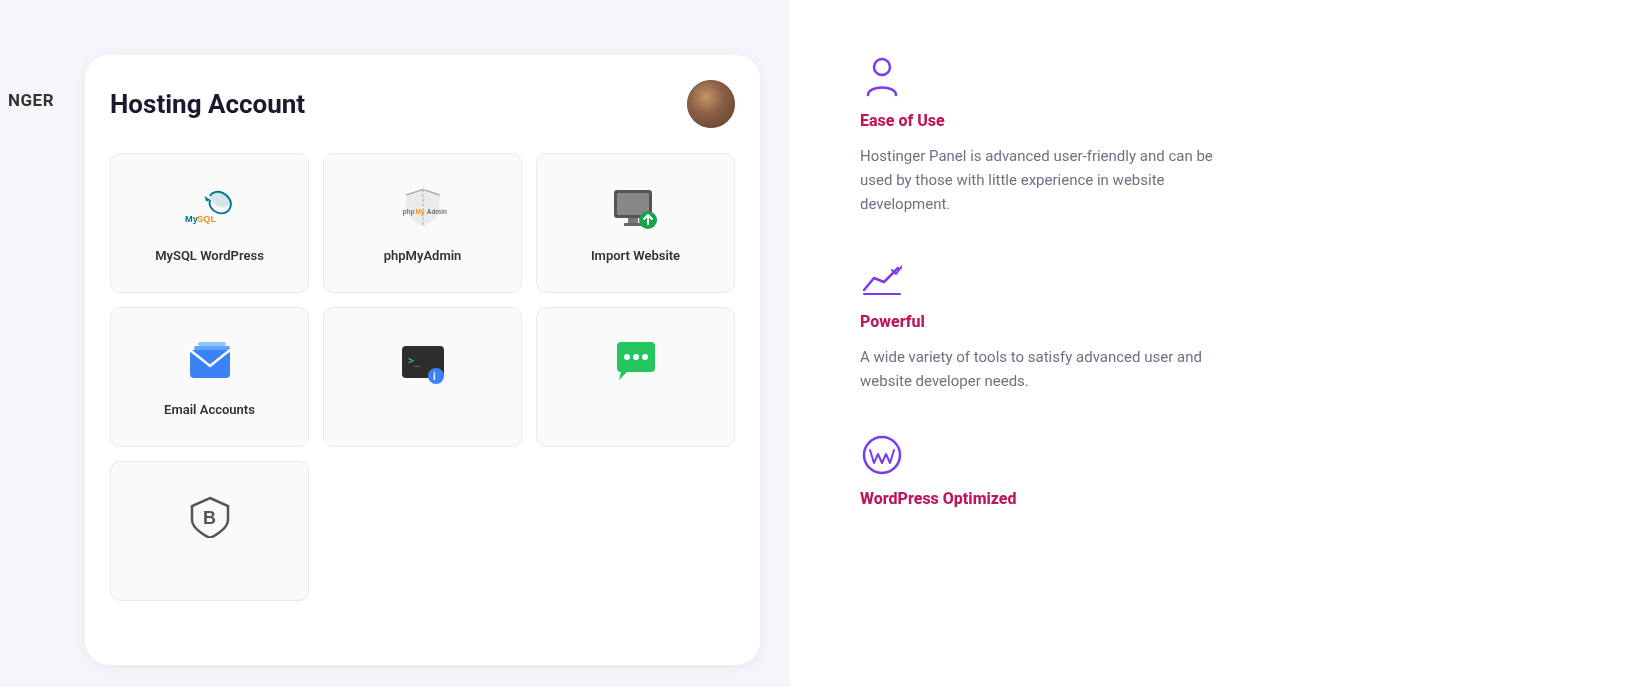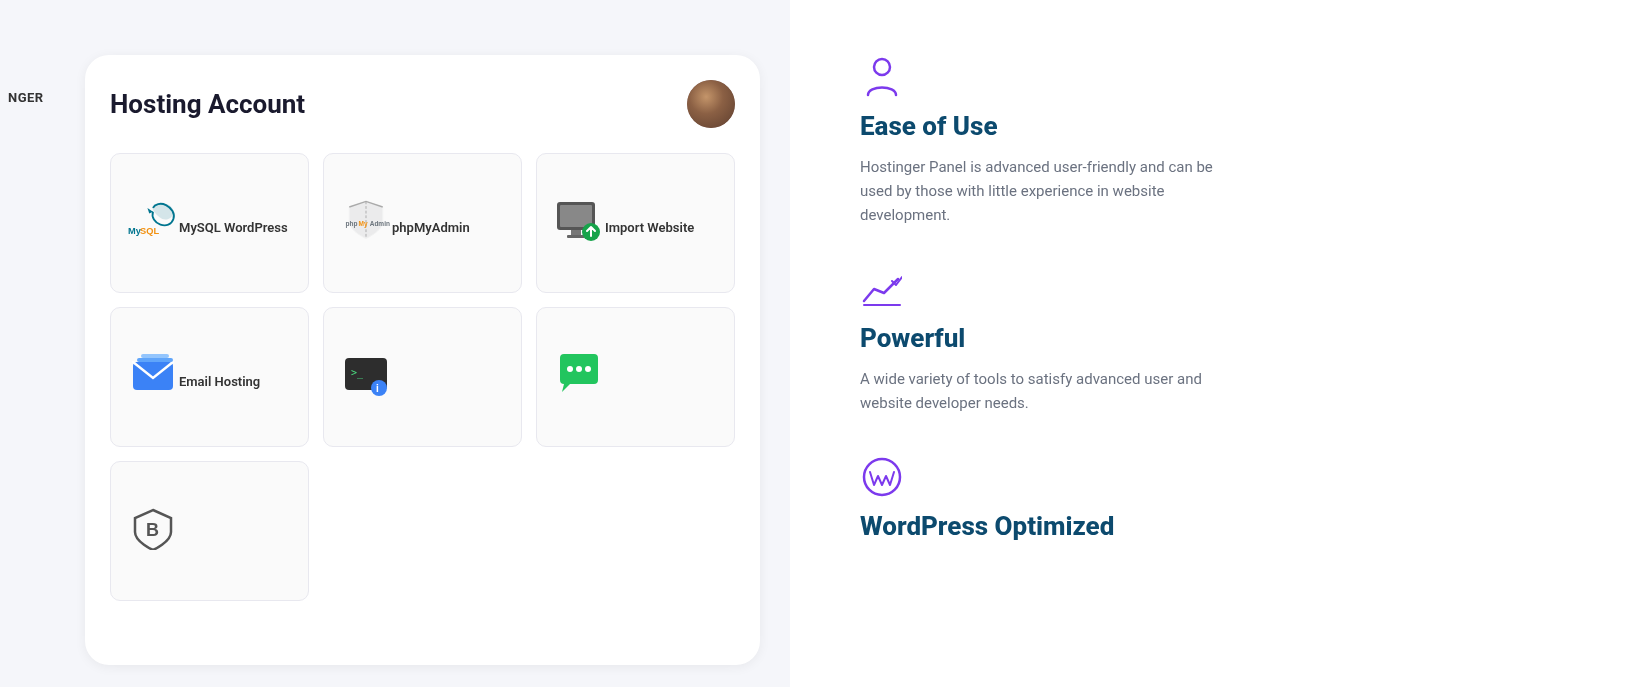--- a/index.html
+++ b/index.html
@@ -17,21 +17,21 @@
       width: 790px;
       background: #f5f6fa;
       padding: 0;
       position: relative;
     }
 
     .sidebar-label {
       position: absolute;
       top: 90px;
       left: 0;
-      font-size: 13px;
+      font-size: 17px;
       font-weight: 700;
       color: #333;
       letter-spacing: 0.5px;
       writing-mode: horizontal-tb;
       padding-left: 8px;
     }
 
     .hosting-card {
       background: white;
       border-radius: 24px;
@@ -77,21 +77,21 @@
       grid-template-columns: repeat(3, 1fr);
       gap: 14px;
     }
 
     .tool-card {
       background: #fafafa;
       border: 1px solid #e8e8ef;
       border-radius: 10px;
       padding: 28px 16px 20px;
       display: flex;
-      flex-direction: row;
+      flex-direction: column;
       align-items: center;
       cursor: pointer;
       transition: box-shadow 0.2s;
       min-height: 140px;
     }
 
     .tool-icon {
       width: 52px;
       height: 52px;
       display: flex;
@@ -121,23 +121,23 @@
     .feature-icon {
       width: 44px;
       height: 44px;
       display: flex;
       align-items: center;
       justify-content: center;
       margin-bottom: 12px;
     }
 
     .feature-title {
-      font-size: 26px;
+      font-size: 16px;
       font-weight: 800;
-      color: #0c4a6e;
+      color: #be185d;
       margin-bottom: 14px;
     }
 
     .feature-desc {
       font-size: 15px;
       color: #6b7280;
       line-height: 1.6;
       max-width: 380px;
     }
 
@@ -216,21 +216,21 @@
           <svg width="48" height="44" viewBox="0 0 48 44">
 
             <rect x="4" y="10" width="40" height="28" rx="4" fill="#3b82f6"></rect>
 
             <path d="M4 10 L24 26 L44 10" fill="none" stroke="white" stroke-width="2.5" stroke-linecap="round"></path>
 
             <rect x="8" y="6" width="36" height="4" rx="2" fill="#60a5fa"></rect>
             <rect x="12" y="2" width="28" height="4" rx="2" fill="#93c5fd"></rect>
           </svg>
         </div>
-        <span class="tool-label">Email Hosting</span>
+        <span class="tool-label">Email Accounts</span>
       </div>
 
 
       <div class="tool-card">
         <div class="tool-icon">
           <svg width="50" height="44" viewBox="0 0 50 44">
 
             <rect x="4" y="6" width="42" height="32" rx="4" fill="#2d2d2d"></rect>
 
             <text x="10" y="24" font-size="10" fill="#4ade80" font-family="monospace">&gt;_</text>

